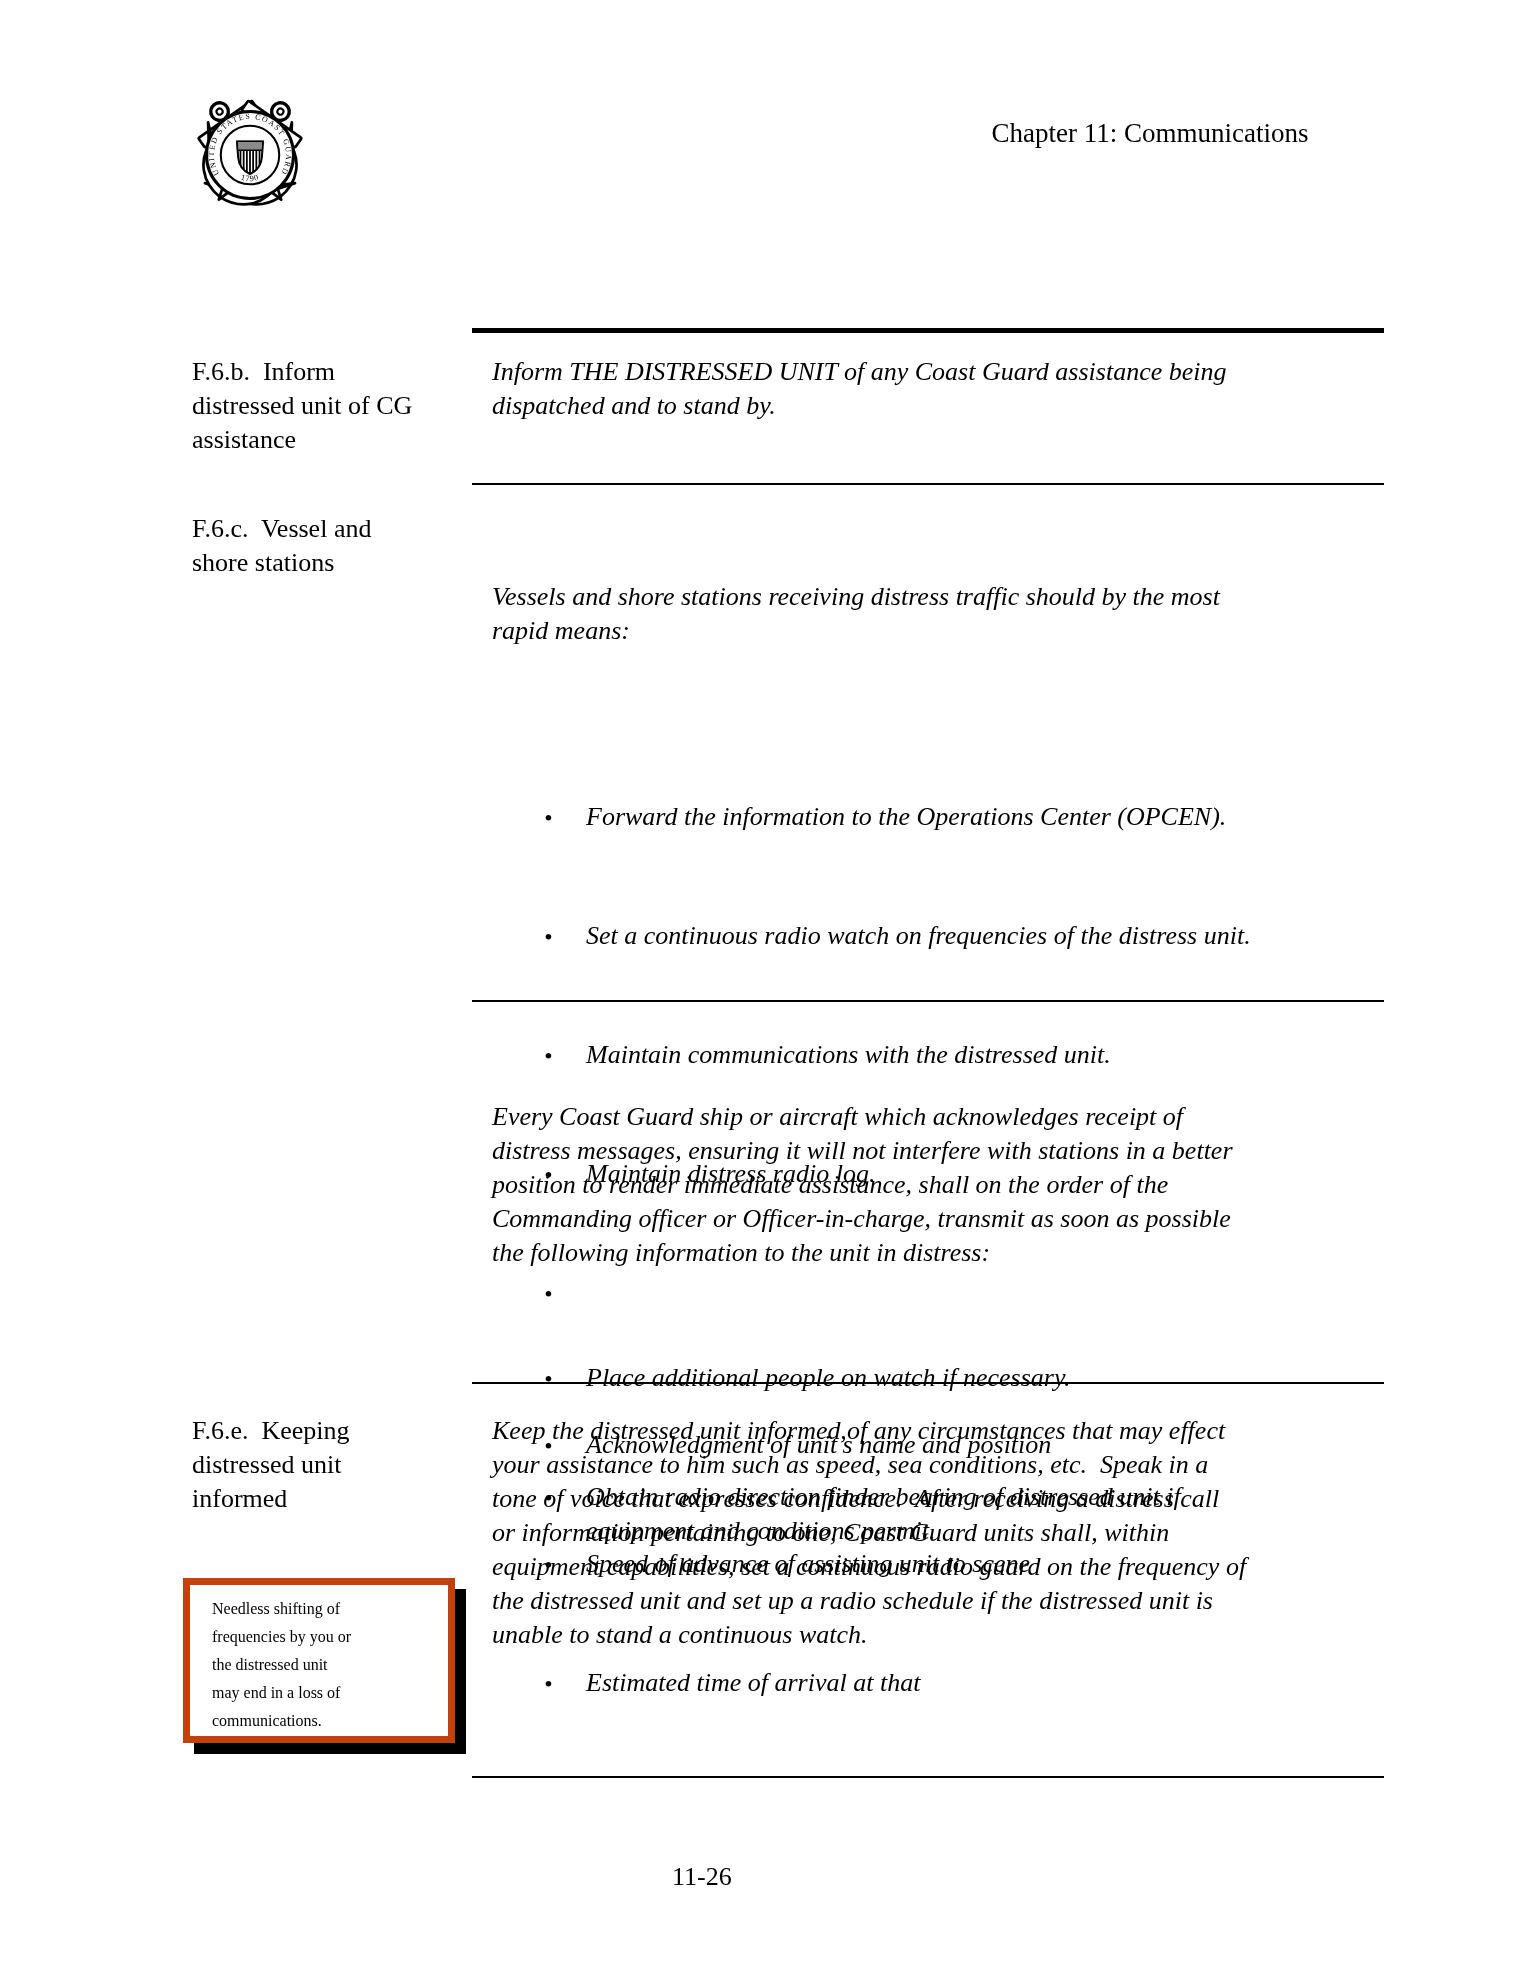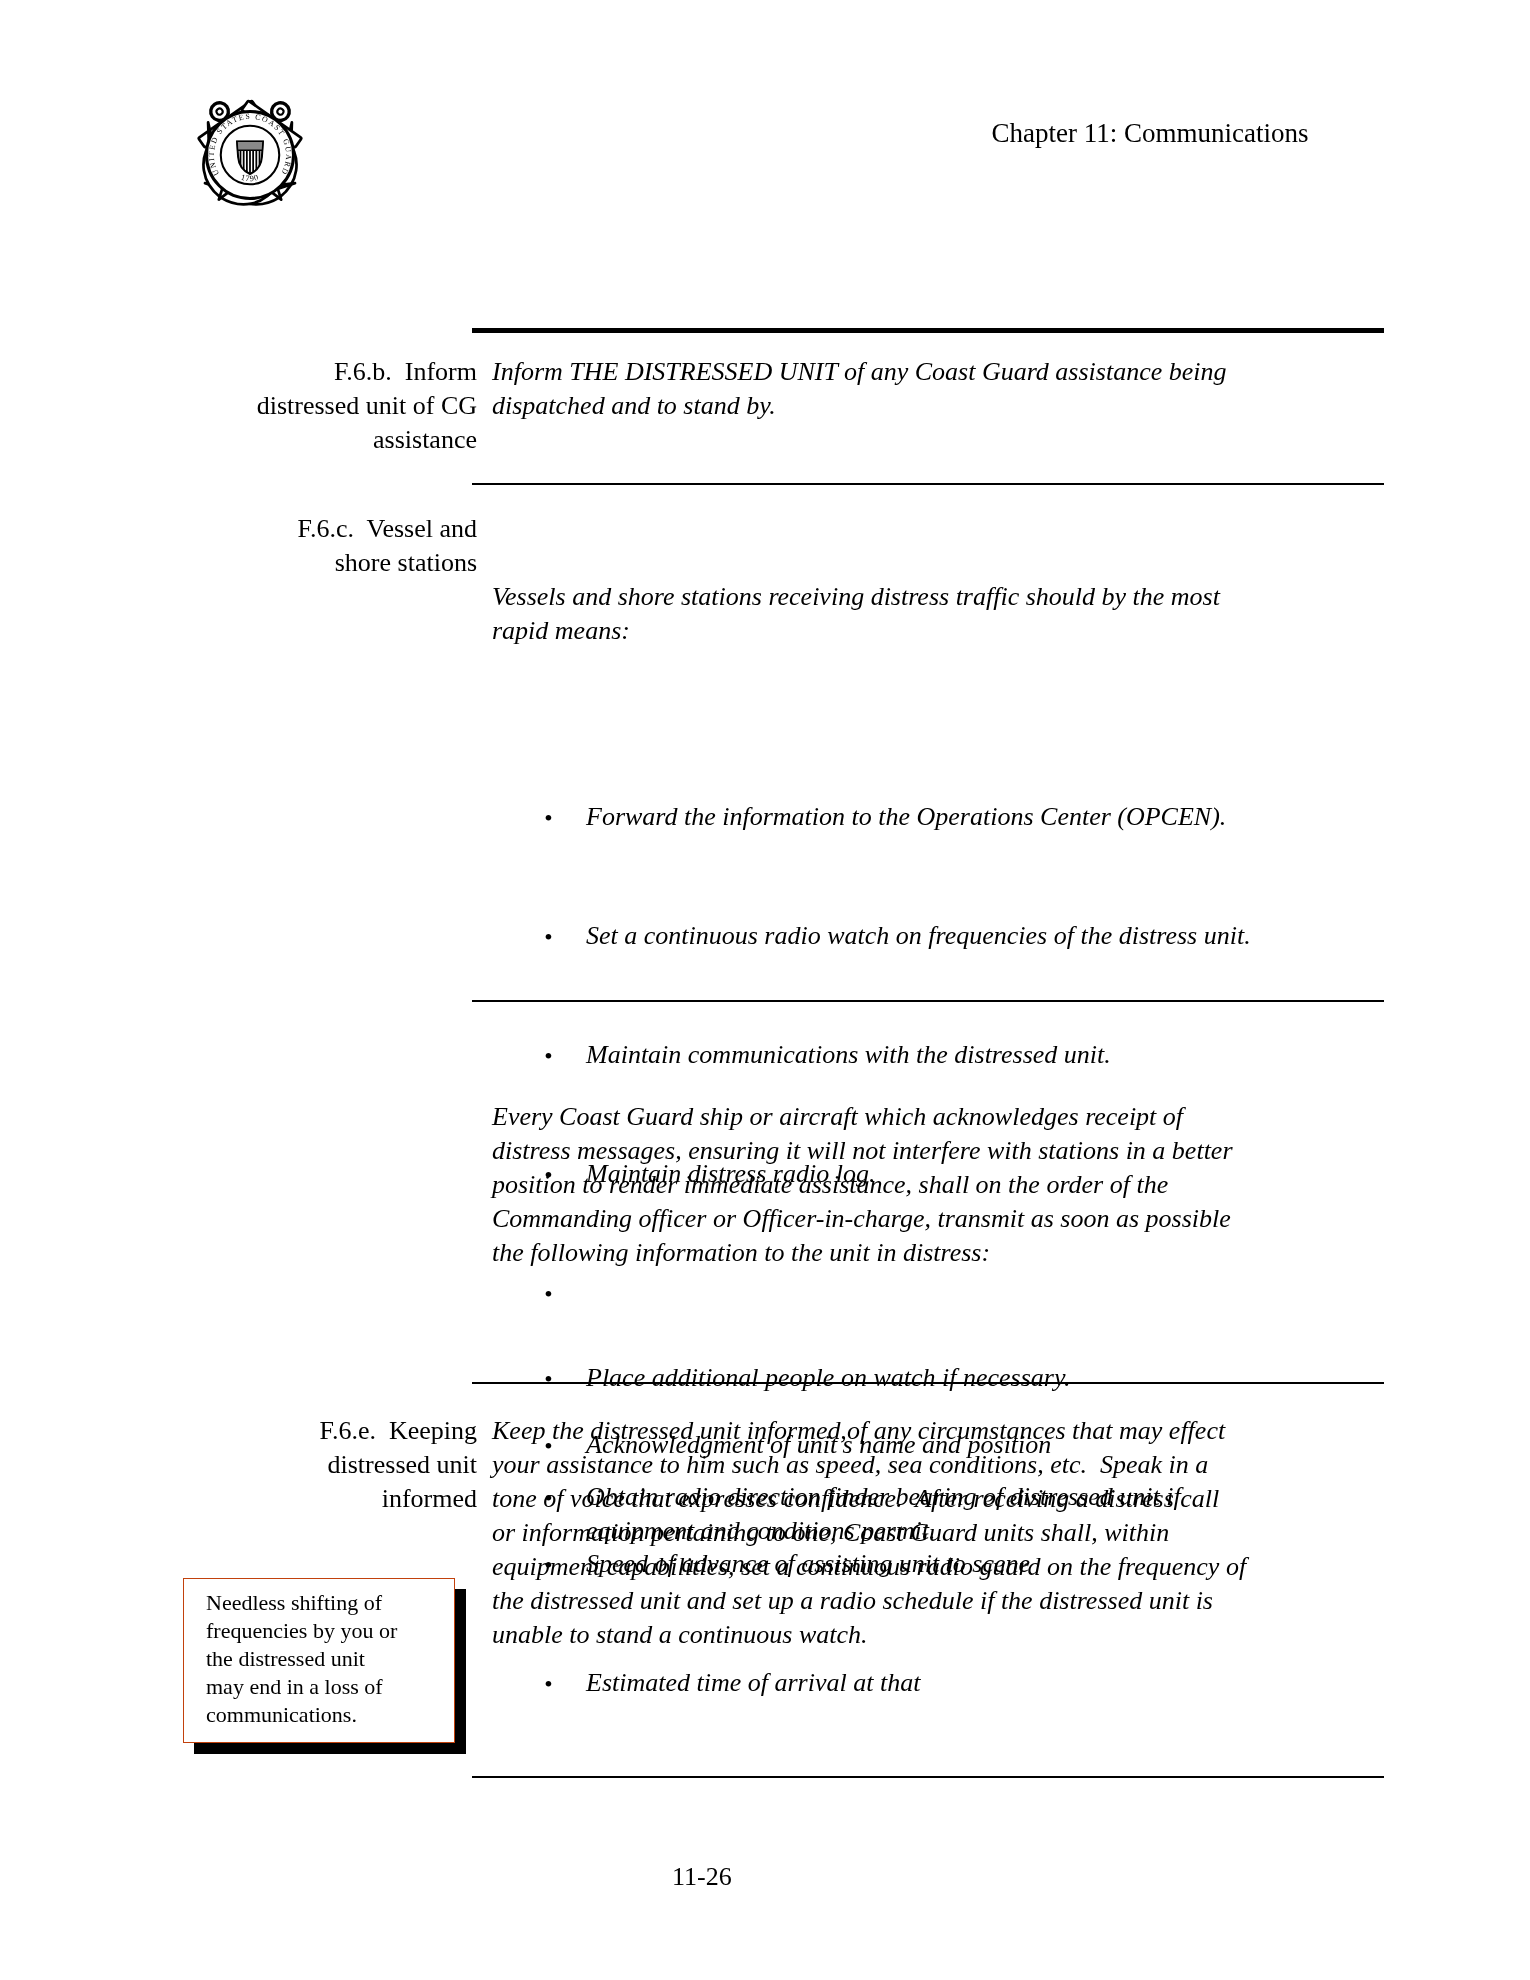--- a/index.html
+++ b/index.html
@@ -4,30 +4,30 @@
 <style>
   html,body{margin:0;padding:0;background:#ffffff;}
   .page{
     position:relative;width:1530px;height:1980px;background:#ffffff;
     font-family:"Liberation Serif", serif;color:#000;overflow:hidden;
   }
   .logo{position:absolute;left:182px;top:87px;width:136px;height:136px;}
   .chapter{position:absolute;top:118px;left:950px;width:400px;text-align:center;font-size:27px;}
   .rule{position:absolute;left:472px;width:912px;height:2px;background:#000;}
   .rule.thick{height:5px;}
-  .label{position:absolute;left:192px;width:285px;font-size:26px;line-height:34px;white-space:pre-wrap;text-align:right;}
+  .label{position:absolute;left:192px;width:285px;font-size:26px;line-height:34px;white-space:pre-wrap;}
   .bodycol{position:absolute;left:492px;width:920px;font-size:26px;line-height:34px;white-space:pre-wrap;font-style:italic;}
   .bullets{margin:0;padding:0;}
   .bullet{position:relative;padding-left:94px;line-height:34px;margin-bottom:17px;white-space:pre-wrap;}
   .dot{position:absolute;left:52px;top:1px;font-size:24px;}
   .caution-h{position:absolute;left:192px;top:1608px;font-size:32px;letter-spacing:1px;}
   .cbox{
     position:absolute;left:183px;top:1578px;width:272px;height:165px;box-sizing:border-box;
-    border:1px solid #c2410c;box-shadow:11px 11px 0 0 #000;background:#fff;
-    padding:10px 6px 0 22px;font-size:22px;line-height:28px;white-space:pre-wrap;
+    border:7px solid #c2410c;box-shadow:11px 11px 0 0 #000;background:#fff;
+    padding:10px 6px 0 22px;font-size:16px;line-height:28px;white-space:pre-wrap;
   }
   .pagenum{position:absolute;left:672px;top:1862px;width:150px;text-align:left;font-size:26px;}
   .ringtext{font-family:"Liberation Serif", serif;font-size:11.5px;letter-spacing:2.2px;fill:#000;}
   .yeartext{font-family:"Liberation Serif", serif;font-size:12px;letter-spacing:1px;fill:#000;}
 </style>
 </head>
 <body>
 
 <div class="page">
 

